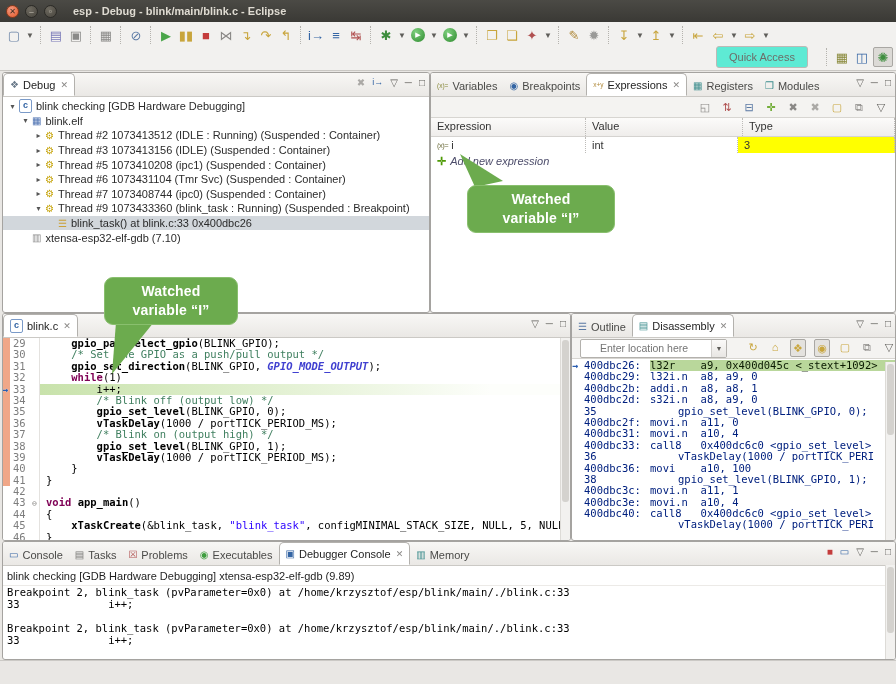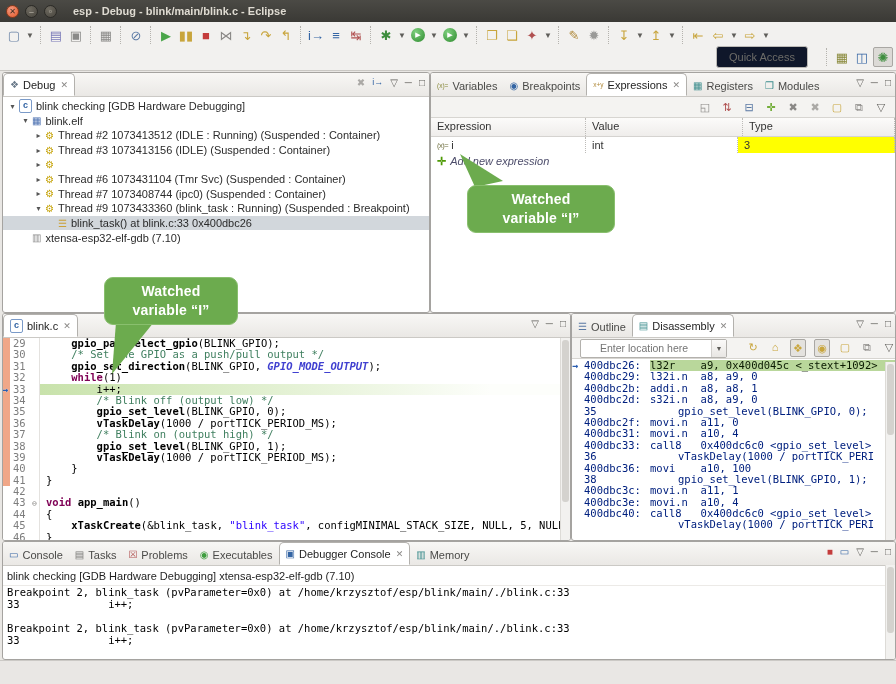--- a/index.html
+++ b/index.html
@@ -17,21 +17,21 @@
   .toolbar{position:absolute;left:0;top:22px;width:896px;height:48px;background:#f2f1ef;
     border-bottom:1px solid #c9c7c3;}
   .tb-row{display:flex;align-items:center;height:26px;padding-left:4px;}
   .tbi{display:inline-flex;align-items:center;justify-content:center;min-width:18px;height:18px;
     margin:0 1px;font-size:13px;cursor:default;border-radius:2px;}
   .tbi.dd{min-width:10px;font-size:8px;color:#5f5e5a;}
   .tbsep{width:1px;height:18px;border-left:1px dotted #b5b3ae;margin:0 4px;}
   .circ{width:14px;height:14px;border-radius:50%;background:radial-gradient(circle at 35% 30%,#7fd07f,#2e8b2e);
     color:#fff;font-size:7px;display:inline-flex;align-items:center;justify-content:center;}
   .qa{position:absolute;right:88px;top:24px;height:20px;padding:0 12px;border:1px solid #bcbab6;
-    border-radius:3px;color:#6d6c68;display:flex;align-items:center;background:#0f172a;}
+    border-radius:3px;color:#6d6c68;display:flex;align-items:center;background:#5eead4;}
   .persp{position:absolute;right:2px;top:24px;display:flex;align-items:center;height:22px;}
   .persp .tbi.pressed{background:#dcdad6;border:1px solid #a9a7a3;}
   
   .panel{position:absolute;background:#fff;border:1px solid #a5a3a0;border-radius:3px;overflow:hidden;}
   .tabbar{height:23px;background:linear-gradient(#f8f7f5,#eae8e5);border-bottom:1px solid #cbc9c5;
     display:flex;align-items:flex-end;position:relative;}
   .tab{height:21px;display:flex;align-items:center;padding:0 6px;color:#4a4a48;white-space:nowrap;}
   .tab .ticon{margin-right:4px;font-size:10px;line-height:10px;}
   .tab.active{background:#fff;border:1px solid #b3b1ad;border-bottom:1px solid #fff;
     border-radius:5px 5px 0 0;color:#1e1e1e;}
@@ -211,20 +211,21 @@
           <span>Thread #2 1073413512 (IDLE : Running) (Suspended : Container)</span>
         </div>
         <div class="trow" style="padding-left: 30px;">
           <span class="exp">▸</span>
           <span class="nicon" style="color: rgb(196, 160, 0);">⚙</span>
           <span>Thread #3 1073413156 (IDLE) (Suspended : Container)</span>
         </div>
         <div class="trow" style="padding-left: 30px;">
           <span class="exp">▸</span>
           <span class="nicon" style="color: rgb(196, 160, 0);">⚙</span>
+          <span>Thread #5 1073410208 (ipc1) (Suspended : Container)</span>
         </div>
         <div class="trow" style="padding-left: 30px;">
           <span class="exp">▸</span>
           <span class="nicon" style="color: rgb(196, 160, 0);">⚙</span>
           <span>Thread #6 1073431104 (Tmr Svc) (Suspended : Container)</span>
         </div>
         <div class="trow" style="padding-left: 30px;">
           <span class="exp">▸</span>
           <span class="nicon" style="color: rgb(196, 160, 0);">⚙</span>
           <span>Thread #7 1073408744 (ipc0) (Suspended : Container)</span>
@@ -435,21 +436,21 @@
           <span>Memory</span>
         </div>
         <div class="viewbtns">
           <span style="color: rgb(196, 60, 60); font-size: 10px;">■</span>
           <span style="color: rgb(52, 101, 164); font-size: 10px;">▭</span>
           <span>▽</span>
           <span>─</span>
           <span>□</span>
         </div>
       </div>
-    <div class="cons-head">blink checking [GDB Hardware Debugging] xtensa-esp32-elf-gdb (7.10)</div>
+    <div class="cons-head">blink checking [GDB Hardware Debugging] xtensa-esp32-elf-gdb (9.89)</div>
     <div id="consoleLines">
         <div class="cons-line">Breakpoint 2, blink_task (pvParameter=0x0) at /home/krzysztof/esp/blink/main/./blink.c:33</div>
         <div class="cons-line">33              i++;</div>
         <div class="cons-line"> </div>
         <div class="cons-line">Breakpoint 2, blink_task (pvParameter=0x0) at /home/krzysztof/esp/blink/main/./blink.c:33</div>
         <div class="cons-line">33              i++;</div>
       </div>
     <div class="vscroll" style="top:23px;">
         <div class="vthumb" style="height:70%;"></div>
       </div>

